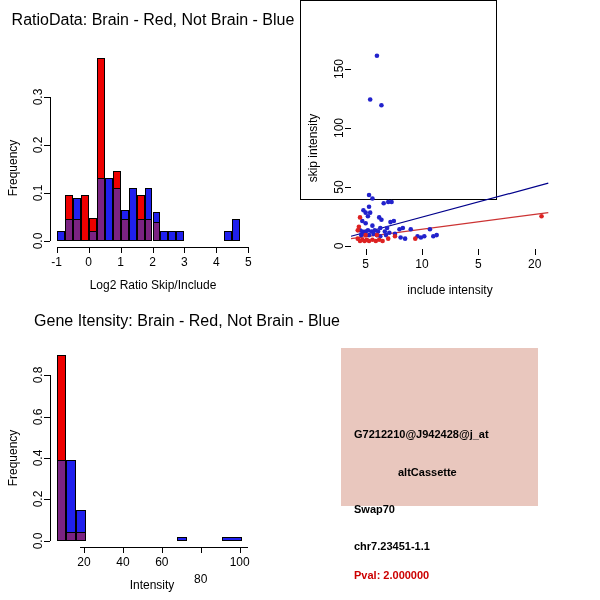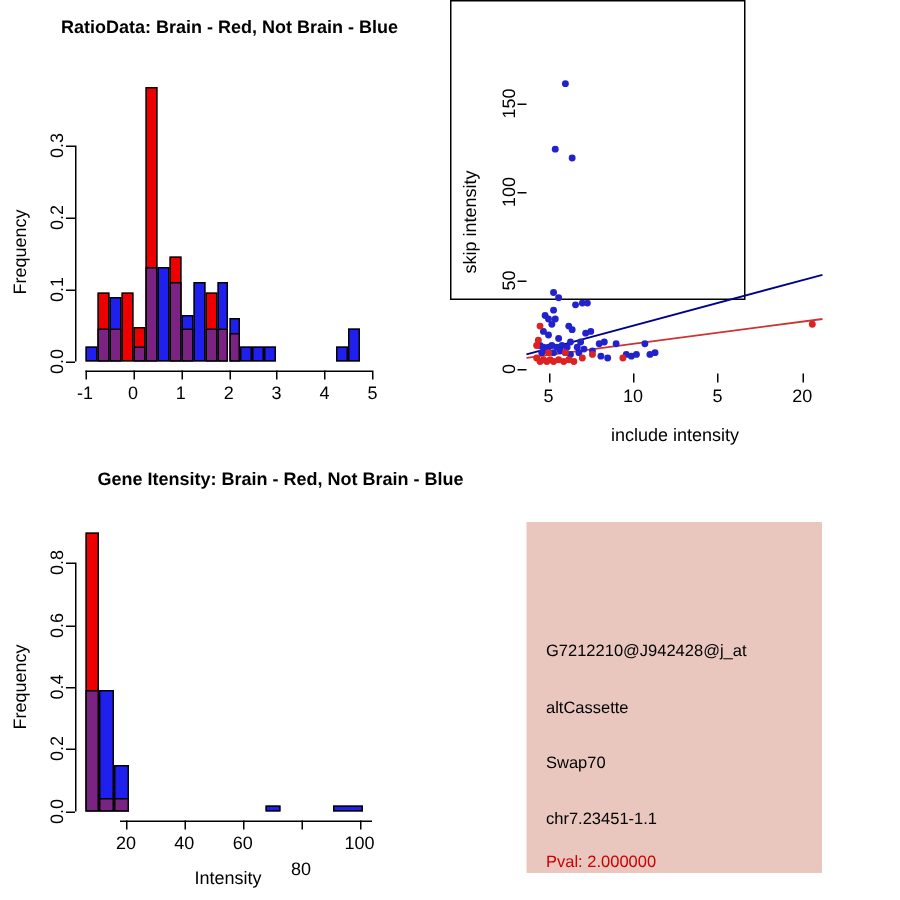--- a/index.html
+++ b/index.html
@@ -1,40 +1,41 @@
 <!DOCTYPE html>
 <html><head>
 <meta charset="utf-8">
 <style>
   html,body{margin:0;padding:0;background:#ffffff;}
   #canvas{position:relative;width:600px;height:600px;background:#ffffff;overflow:hidden;
           font-family:"Liberation Sans","DejaVu Sans",sans-serif;color:#000;}
   .panel{position:absolute;width:300px;height:300px;}
   #p1{left:0;top:0;} #p2{left:300px;top:0;} #p3{left:0;top:300px;} #p4{left:300px;top:300px;}
   .plot{position:absolute;left:0;top:0;width:300px;height:300px;}
-  .title{position:absolute;font-size:12px;font-weight:bold;white-space:nowrap;transform:translateX(-50%);}
+  .title{position:absolute;font-size:16px;font-weight:normal;white-space:nowrap;transform:translateX(-50%);}
   .axlab{position:absolute;font-size:12px;white-space:nowrap;}
   .ctr{transform:translateX(-50%);}
   .rot{transform:translate(-50%,-50%) rotate(-90deg);}
   .ticklab{position:absolute;font-size:12px;white-space:nowrap;}
   .axline,.tick,.bar{position:absolute;}
   .bar{box-sizing:border-box;border:1px solid #000;}
   #p1 .title{left:153px;top:11px;} #p1 .xlabel{left:153px;top:278px;} #p1 .ylabel{left:13px;top:168px;}
   #p2 .title{left:150px;top:15px;} #p2 .xlabel{left:150px;top:283px;} #p2 .ylabel{left:13px;top:148px;}
   #p3 .title{left:150px;top:12px;margin-left:37px;} #p3 .xlabel{left:152px;top:278px;} #p3 .ylabel{left:13px;top:158px;}
-  #infobox{position:absolute;left:51px;top:48px;width:197px;height:234px;}
+  #infobox{position:absolute;left:41px;top:48px;width:197px;height:158px;font-weight:bold;}
   .infoline{position:absolute;left:13px;font-size:11px;white-space:nowrap;}
 </style>
 </head>
 <body>
 
 <div id="canvas">
 
   <div class="panel" id="p1">
     <div class="title">RatioData: Brain - Red, Not Brain - Blue</div>
+    <div class="axlab ctr xlabel">Log2 Ratio Skip/Include</div>
     <div class="axlab rot ylabel">Frequency</div>
     <div class="plot" id="plot1">
         <div class="bar" style="left: 56.7px; top: 231.1px; width: 7.98333px; height: 9.6px; background: rgb(32, 32, 238);"></div>
         <div class="bar" style="left: 64.6833px; top: 195.1px; width: 7.98333px; height: 45.6px; background: rgb(238, 0, 0);"></div>
         <div class="bar" style="left: 64.6833px; top: 219.1px; width: 7.98333px; height: 21.6px; background: rgb(123, 35, 130);"></div>
         <div class="bar" style="left: 72.6667px; top: 198.46px; width: 7.98333px; height: 42.24px; background: rgb(32, 32, 238);"></div>
         <div class="bar" style="left: 72.6667px; top: 219.1px; width: 7.98333px; height: 21.6px; background: rgb(123, 35, 130);"></div>
         <div class="bar" style="left: 80.65px; top: 195.1px; width: 7.98333px; height: 45.6px; background: rgb(238, 0, 0);"></div>
         <div class="bar" style="left: 88.6333px; top: 217.66px; width: 7.98333px; height: 23.04px; background: rgb(238, 0, 0);"></div>
         <div class="bar" style="left: 88.6333px; top: 231.1px; width: 7.98333px; height: 9.6px; background: rgb(123, 35, 130);"></div>
@@ -215,20 +216,20 @@
         <div class="tick" style="left: 44px; top: 116.657px; width: 6px; height: 1px; background: rgb(0, 0, 0);"></div>
         <div class="ticklab" style="left: 38px; top: 116.657px; transform: translate(-50%, -50%) rotate(-90deg);">0.6</div>
         <div class="tick" style="left: 44px; top: 75.3087px; width: 6px; height: 1px; background: rgb(0, 0, 0);"></div>
         <div class="ticklab" style="left: 38px; top: 75.3087px; transform: translate(-50%, -50%) rotate(-90deg);">0.8</div>
       </div>
   </div>
 
   <div class="panel" id="p4">
     <div id="infobox" style="background: rgb(233, 199, 190);">
       <div class="infoline" style="top: 80px; color: rgb(0, 0, 0);">G7212210@J942428@j_at</div>
-      <div class="infoline" style="top: 118px; color: rgb(0, 0, 0);">altCassette</div>
+      <div class="infoline" style="top: 118px; color: rgb(0, 0, 0); margin-left: 44px;">altCassette</div>
       <div class="infoline" style="top: 155px; color: rgb(0, 0, 0);">Swap70</div>
       <div class="infoline" style="top: 192px; color: rgb(0, 0, 0);">chr7.23451-1.1</div>
       <div class="infoline" id="pvalline" style="top: 221px; color: rgb(204, 0, 0);">Pval: 2.000000</div>
     </div>
   </div>
 
 </div>
 
 </body></html>

